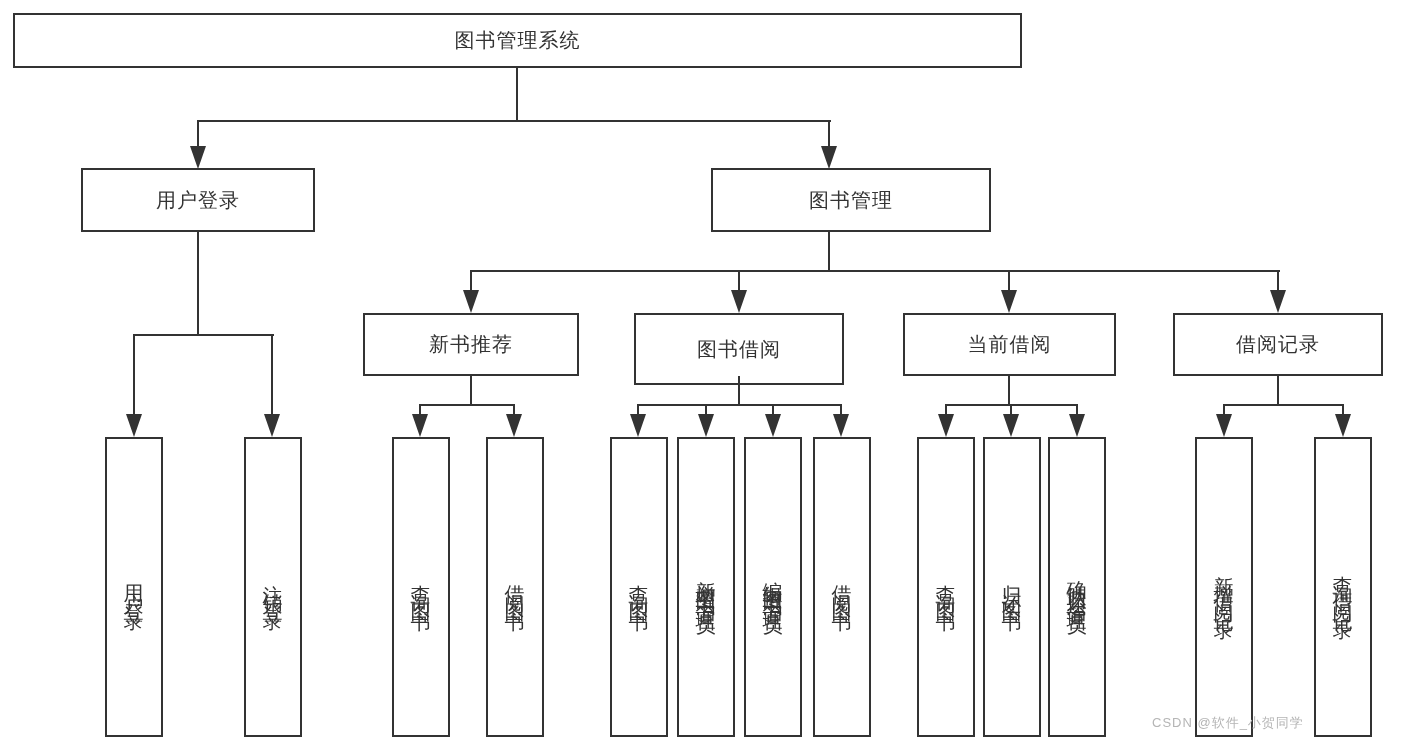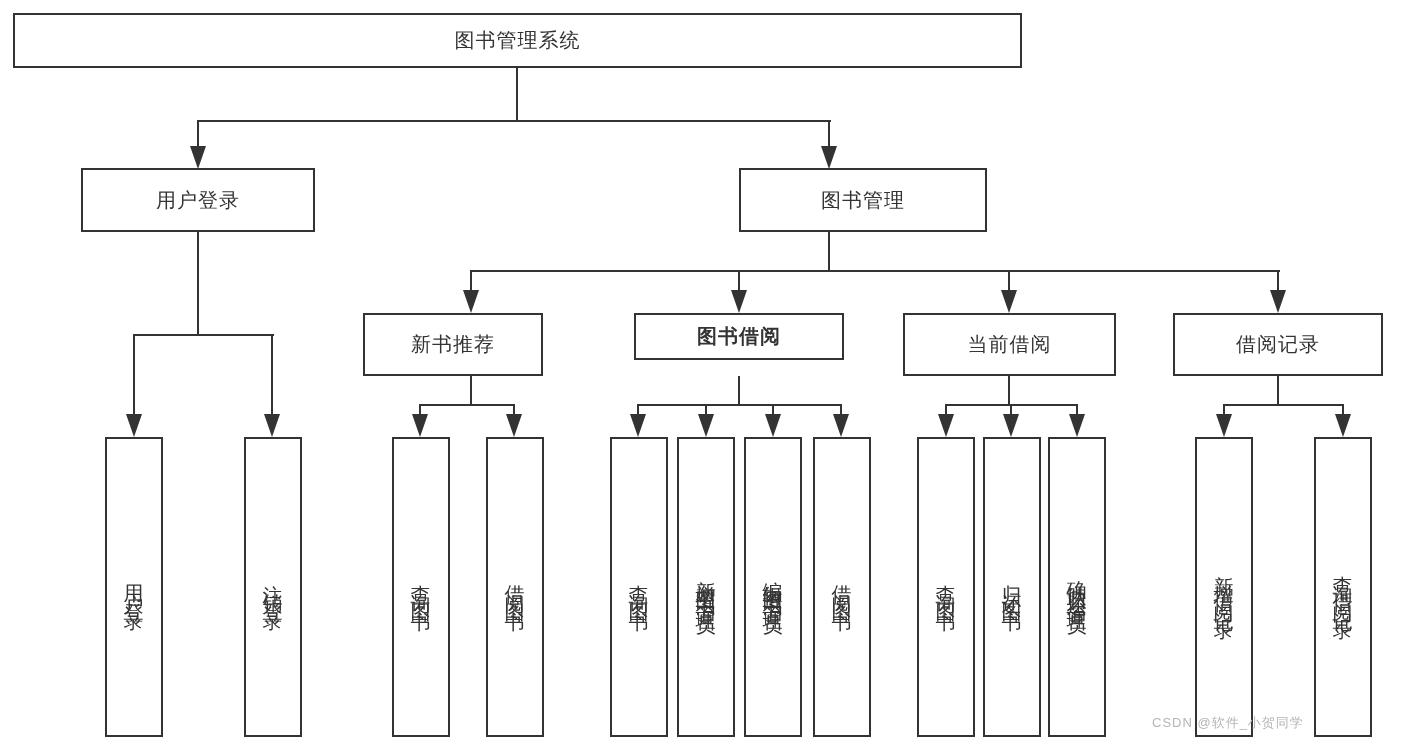--- a/index.html
+++ b/index.html
@@ -93,21 +93,21 @@
     <div class="hl" style="left:197px; top:120px; width:634px;"></div>
     <div class="vl" style="left:197px; top:120px; height:28px;"></div>
     <div class="ah" style="left:190px; top:146px;"></div>
     <div class="vl" style="left:828px; top:120px; height:28px;"></div>
     <div class="ah" style="left:821px; top:146px;"></div>
   </div>
 
   <div class="box" style="left:81px; top:168px; width:234px; height:64px;">
     <span>用户登录</span>
   </div>
-  <div class="box" style="left:739px; top:168px; width:248px; height:64px;">
+  <div class="box" style="left:711px; top:168px; width:280px; height:64px;">
     <span>图书管理</span>
   </div>
 
   <div>
     <div class="vl" style="left:197px; top:232px; height:104px;"></div>
     <div class="hl" style="left:133px; top:334px; width:141px;"></div>
     <div class="vl" style="left:133px; top:334px; height:82px;"></div>
     <div class="ah" style="left:126px; top:414px;"></div>
     <div class="vl" style="left:271px; top:334px; height:82px;"></div>
     <div class="ah" style="left:264px; top:414px;"></div>
@@ -119,24 +119,24 @@
     <div class="vl" style="left:470px; top:270px; height:22px;"></div>
     <div class="ah" style="left:463px; top:290px;"></div>
     <div class="vl" style="left:738px; top:270px; height:22px;"></div>
     <div class="ah" style="left:731px; top:290px;"></div>
     <div class="vl" style="left:1008px; top:270px; height:22px;"></div>
     <div class="ah" style="left:1001px; top:290px;"></div>
     <div class="vl" style="left:1277px; top:270px; height:22px;"></div>
     <div class="ah" style="left:1270px; top:290px;"></div>
   </div>
 
-  <div class="box" style="left:363px; top:313px; width:180px; height:63px;">
+  <div class="box" style="left:363px; top:313px; width:216px; height:63px;">
     <span>新书推荐</span>
   </div>
-  <div class="box" style="left:634px; top:313px; width:210px; height:47px;font-weight:bold;">
+  <div class="box" style="left:634px; top:313px; width:210px; height:72px;">
     <span>图书借阅</span>
   </div>
   <div class="box" style="left:903px; top:313px; width:213px; height:63px;">
     <span>当前借阅</span>
   </div>
   <div class="box" style="left:1173px; top:313px; width:210px; height:63px;">
     <span>借阅记录</span>
   </div>
 
   <div>

